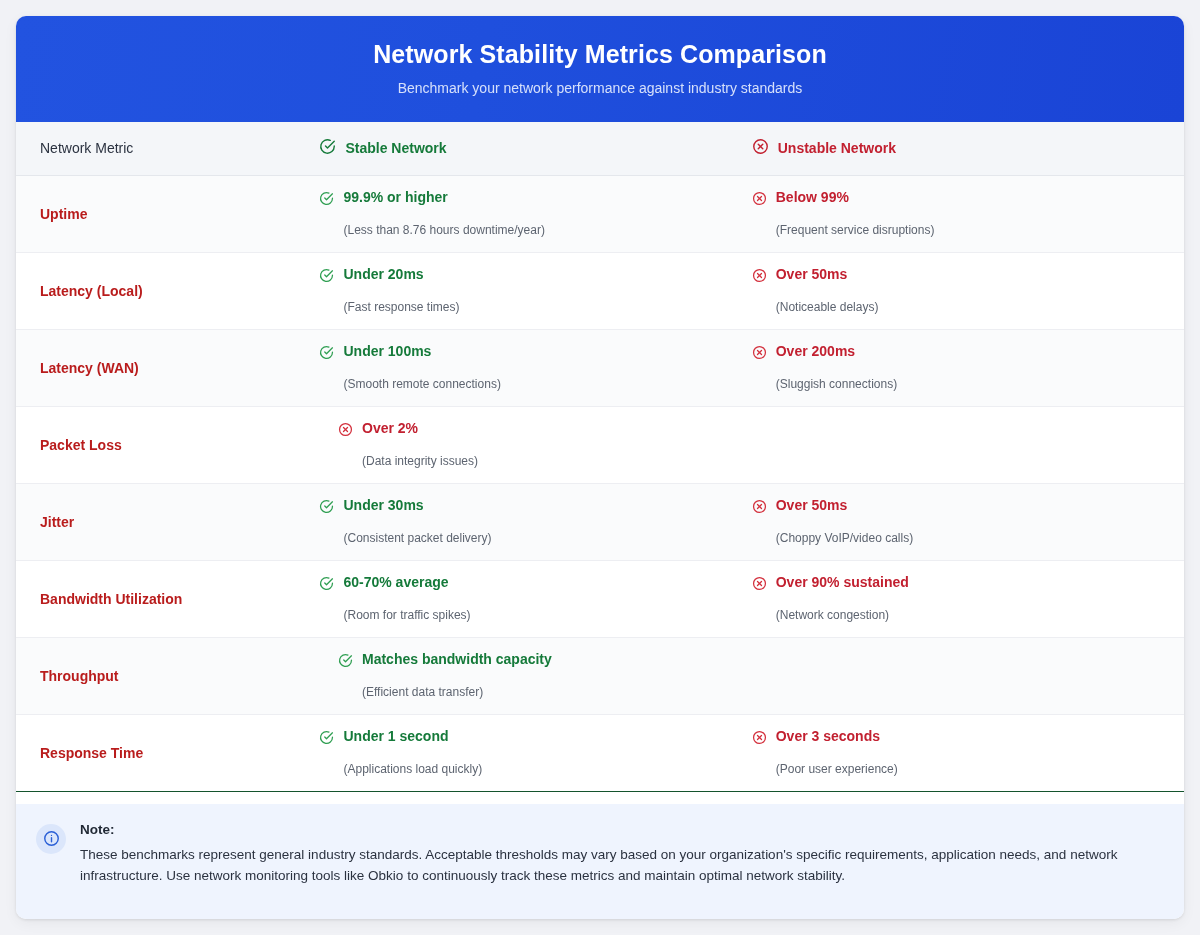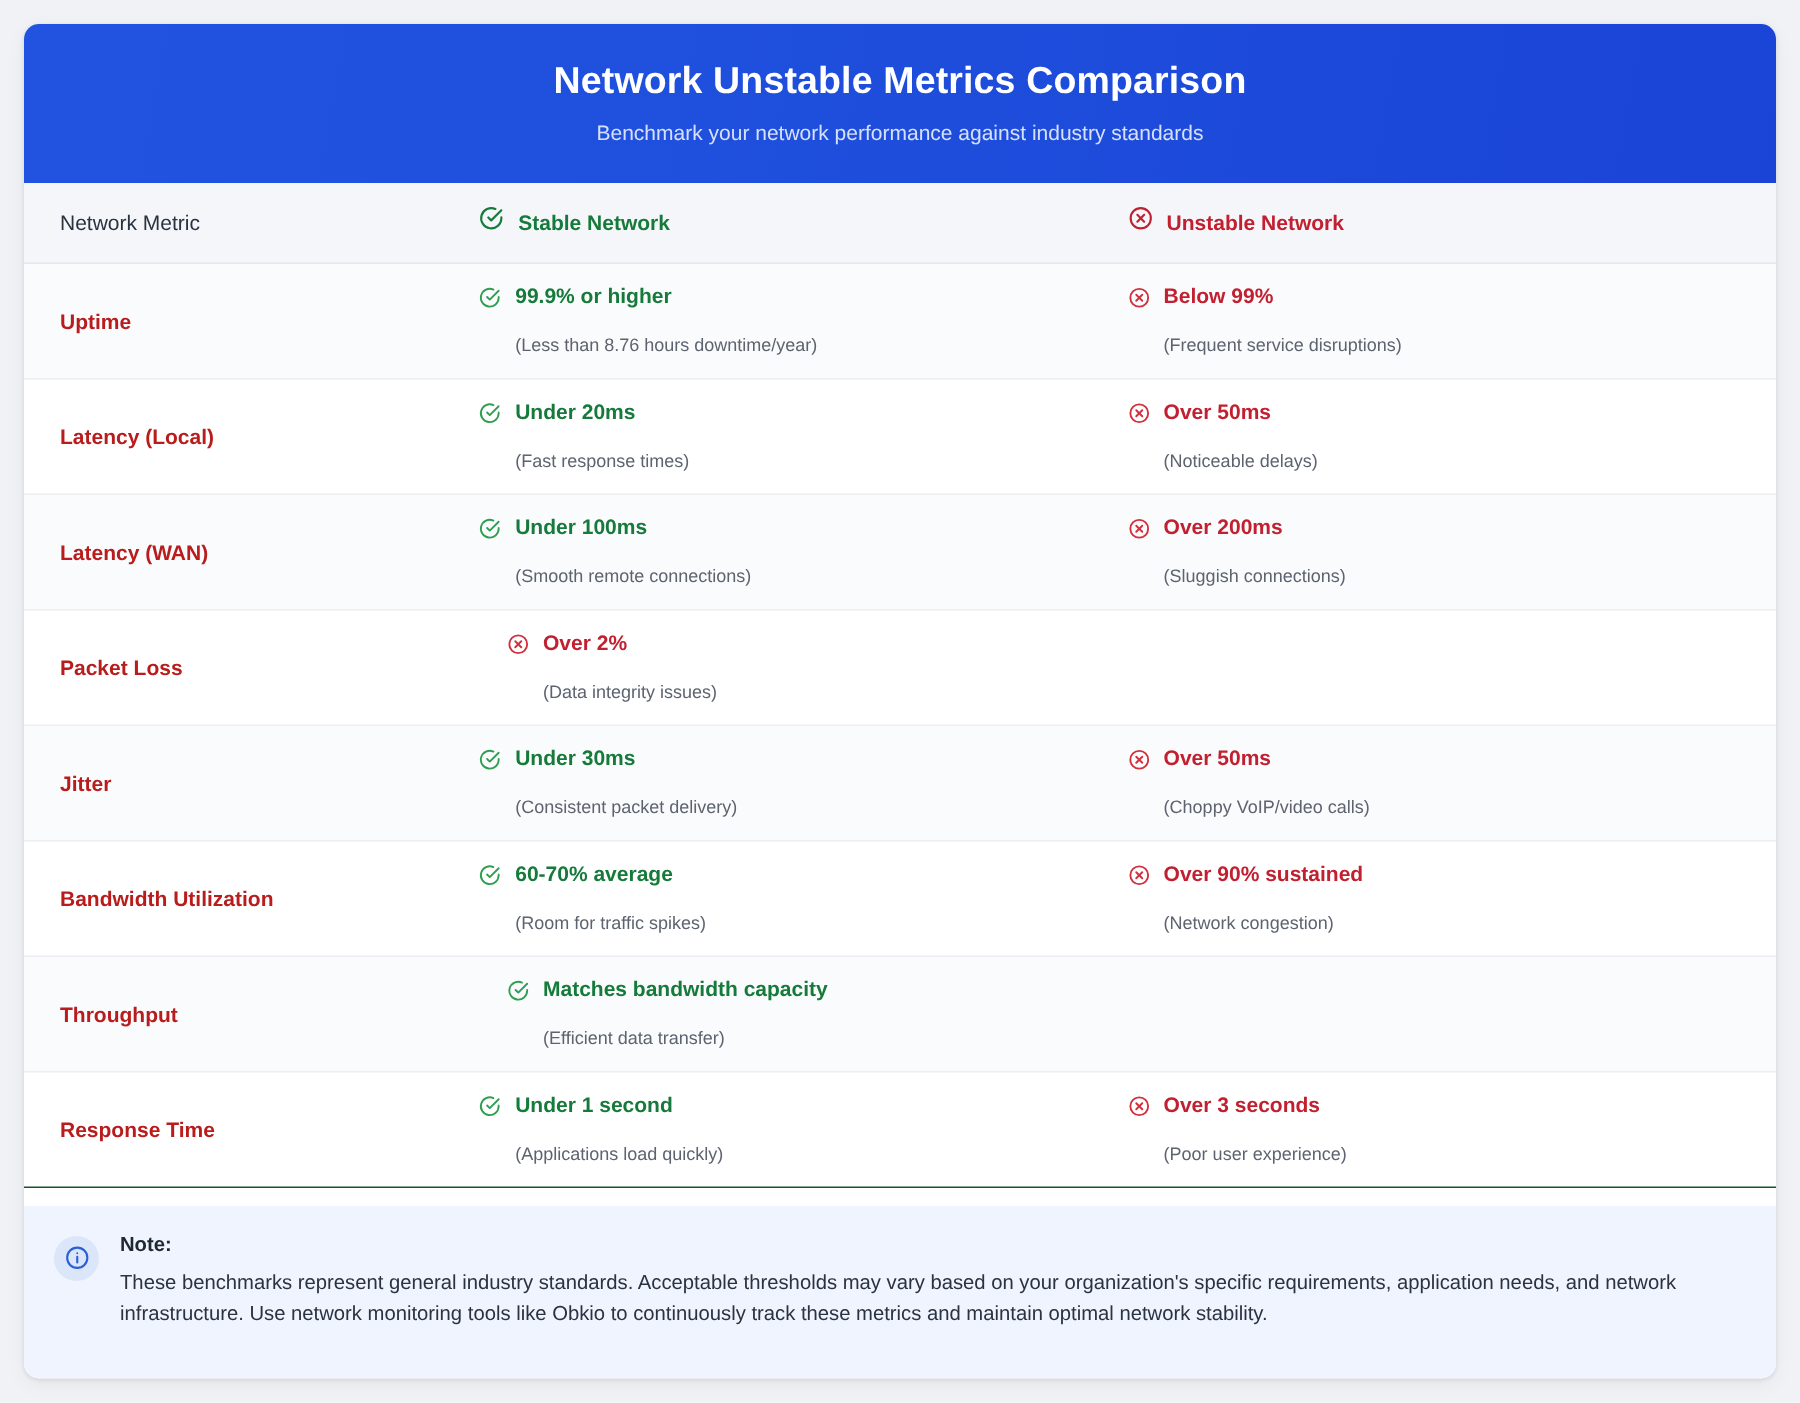--- a/index.html
+++ b/index.html
@@ -126,21 +126,21 @@
     line-height: 1.55;
   }
 </style>
 </head>
 <body>
 
 <div class="page">
   <div class="card">
 
     <div class="header">
-      <h1>Network Unstable Metrics Comparison</h1>
+      <h1>Network Stability Metrics Comparison</h1>
       <div class="subtitle">Benchmark your network performance against industry standards</div>
     </div>
 
     <div class="table">
 
       <div class="row head">
         <div class="cell-metric">Network Metric</div>
         <div class="cell-state good">
           <span class="icon">
             <svg width="17" height="17" viewBox="0 0 24 24" fill="none" stroke="#157a3a" stroke-width="2" stroke-linecap="round" stroke-linejoin="round">

